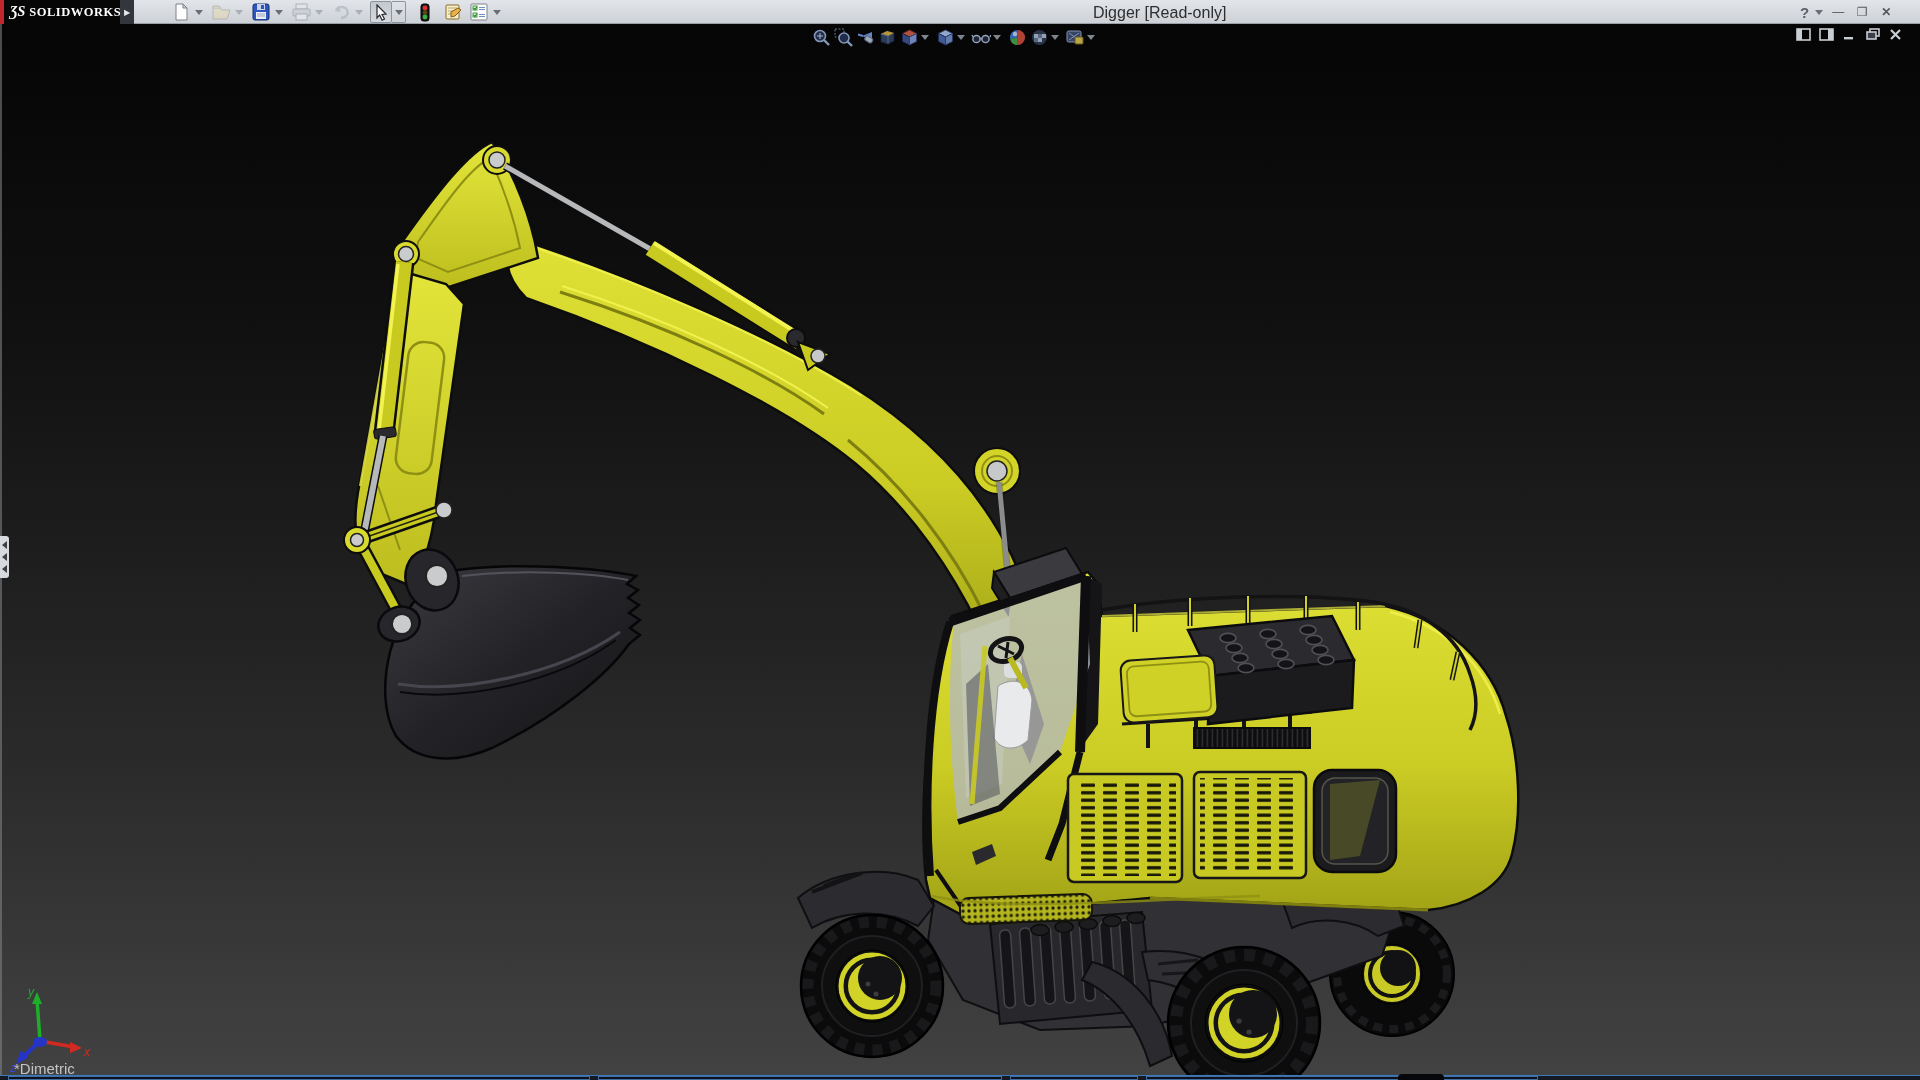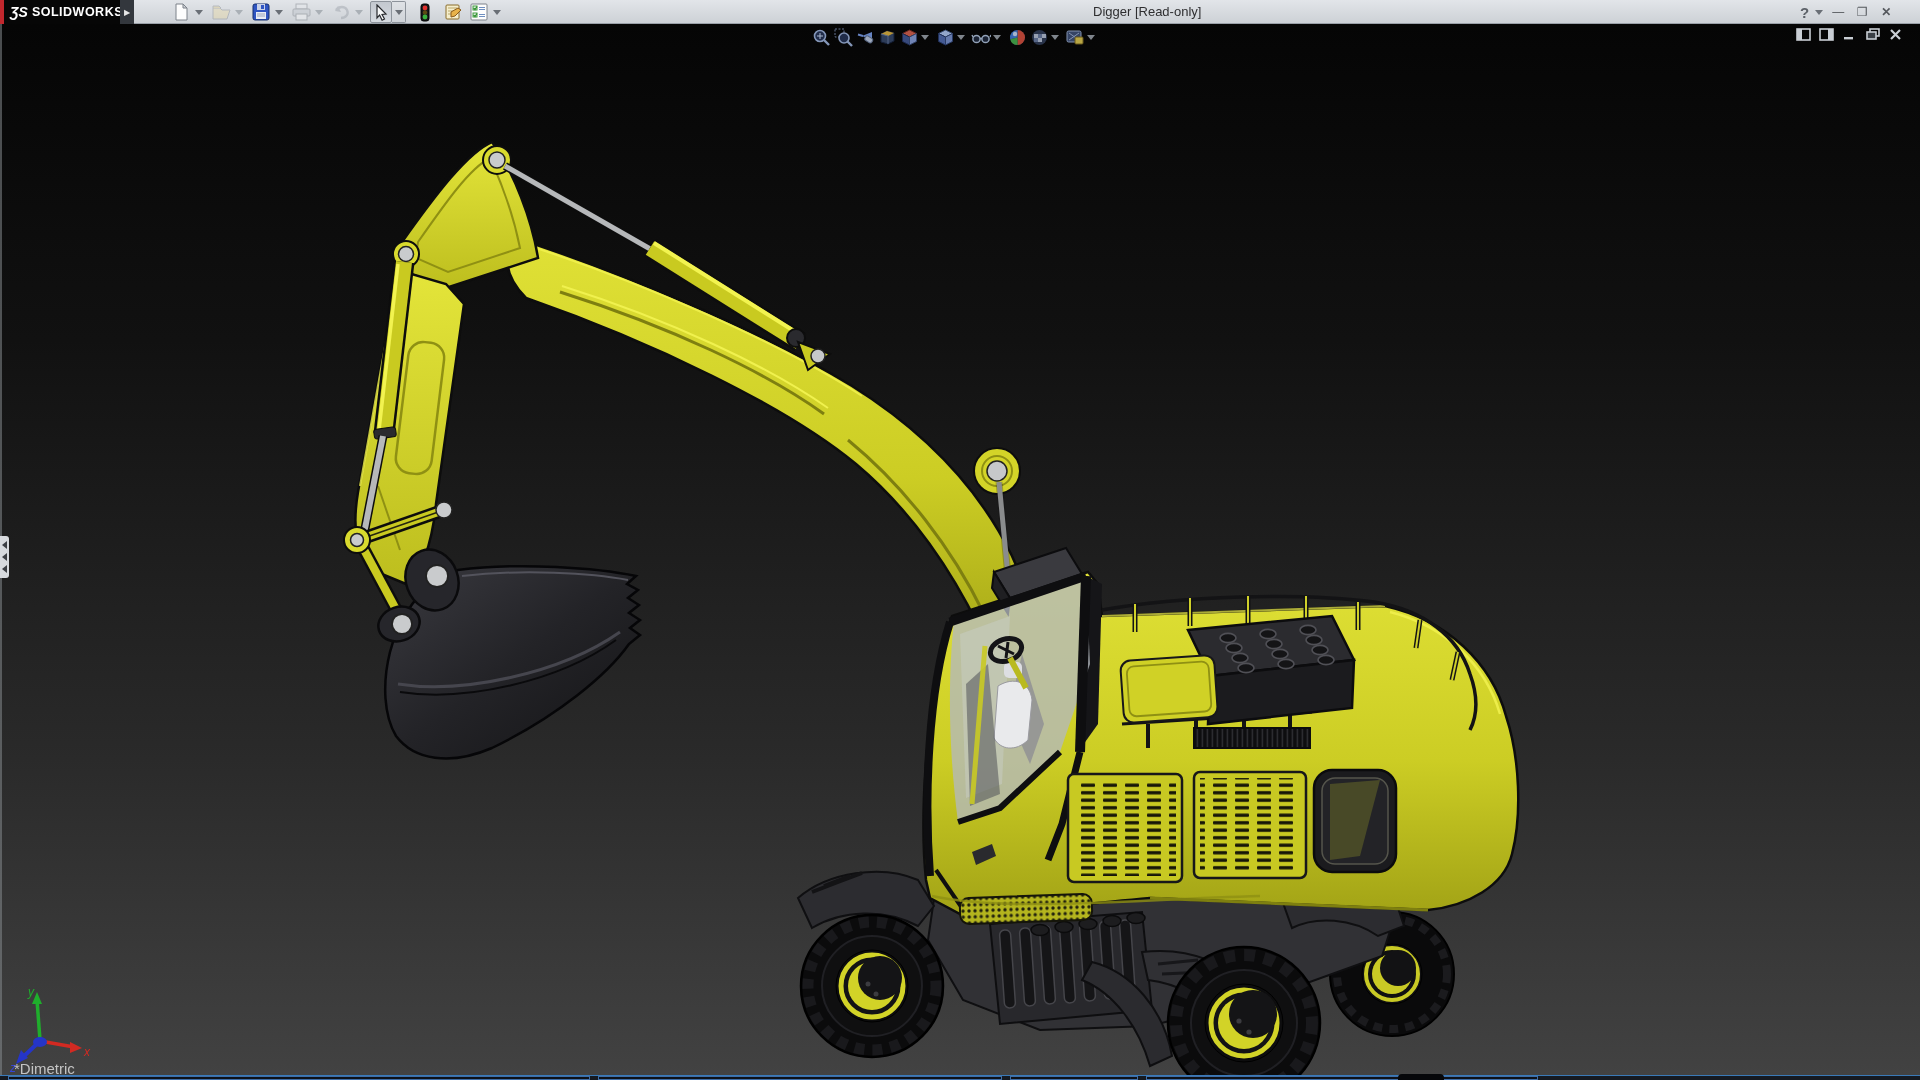--- a/index.html
+++ b/index.html
@@ -4,36 +4,36 @@
 <style>
   * { margin:0; padding:0; box-sizing:border-box; }
   html,body { width:1920px; height:1080px; overflow:hidden; background:#000;
               font-family:"Liberation Sans", sans-serif; }
 
   
   .titlebar { position:absolute; top:0; left:0; width:1920px; height:24px;
     background:linear-gradient(#e2e5e9,#cdd1d6); border-bottom:1px solid #9aa0a8; }
   .red-strip { position:absolute; left:0; top:0; width:4px; height:24px; background:#c1272d; }
   .brand-block { position:absolute; left:4px; top:0; width:116px; height:24px; background:#060606;
-    display:flex; align-items:center; padding-left:6px; color:#fff; white-space:nowrap; }
+    display:flex; align-items:center; padding-left:6px; color:#fff; white-space:nowrap;font-family:Liberation Serif, serif; }
   .brand-logo { font-style:italic; font-weight:bold; font-size:14px; margin-right:4px; }
   .brand-name { font-size:12.5px; font-weight:bold; letter-spacing:.5px;text-align:center; }
   .menu-flyout { position:absolute; left:120px; top:0; width:14px; height:24px; background:#33373d;
     color:#e8e8e8; font-size:8px; display:flex; align-items:center; justify-content:center; cursor:pointer; }
   .tb-icons { position:absolute; left:170px; top:0; height:24px; display:flex; align-items:center; }
   .tb-btn { width:22px; height:22px; display:flex; align-items:center; justify-content:center; }
   .tb-btn svg { display:block; }
   .caret { width:0; height:0; border-left:4px solid transparent; border-right:4px solid transparent;
     border-top:5px solid #6a6f76; margin:0 7px 0 3px; }
   .caret.dim { border-top-color:#aab0b6; }
   .pressed { background:linear-gradient(#c3c8cf,#d6dae0); border:1px solid #8d939b; border-radius:2px; }
   .caret-btn { width:14px; height:22px; display:flex; align-items:center; justify-content:center;
     border:1px solid #8d939b; border-left:none; border-radius:0 2px 2px 0; background:linear-gradient(#dfe2e6,#cfd3d8); }
   .caret-btn .caret { margin:0; }
-  .win-title { position:absolute; left:1093px; top:4px; font-size:13px; color:#2e2e30; }
+  .win-title { position:absolute; left:1093px; top:4px; font-size:16px; color:#2e2e30; }
   .titlebar-right { position:absolute; left:1800px; top:0; height:24px; display:flex; align-items:center; gap:6px; }
   .help-glyph { font-size:15px; font-weight:bold; color:#5c6168; }
   .wc { font-size:12px; color:#55585d; width:18px; text-align:center; cursor:pointer; }
 
   
   .viewport { position:absolute; top:24px; left:0; width:1920px; height:1051px;
     background:linear-gradient(#050505 0%, #111 30%, #2a2a2a 70%, #424242 100%); }
   .viewport svg.model { position:absolute; top:0; left:0; }
   .left-edge { position:absolute; left:0; top:0; width:2px; height:100%; background:#84888d; opacity:.55; }
   .splitter { position:absolute; left:0; top:512px; width:9px; height:42px; background:#d7dade;

